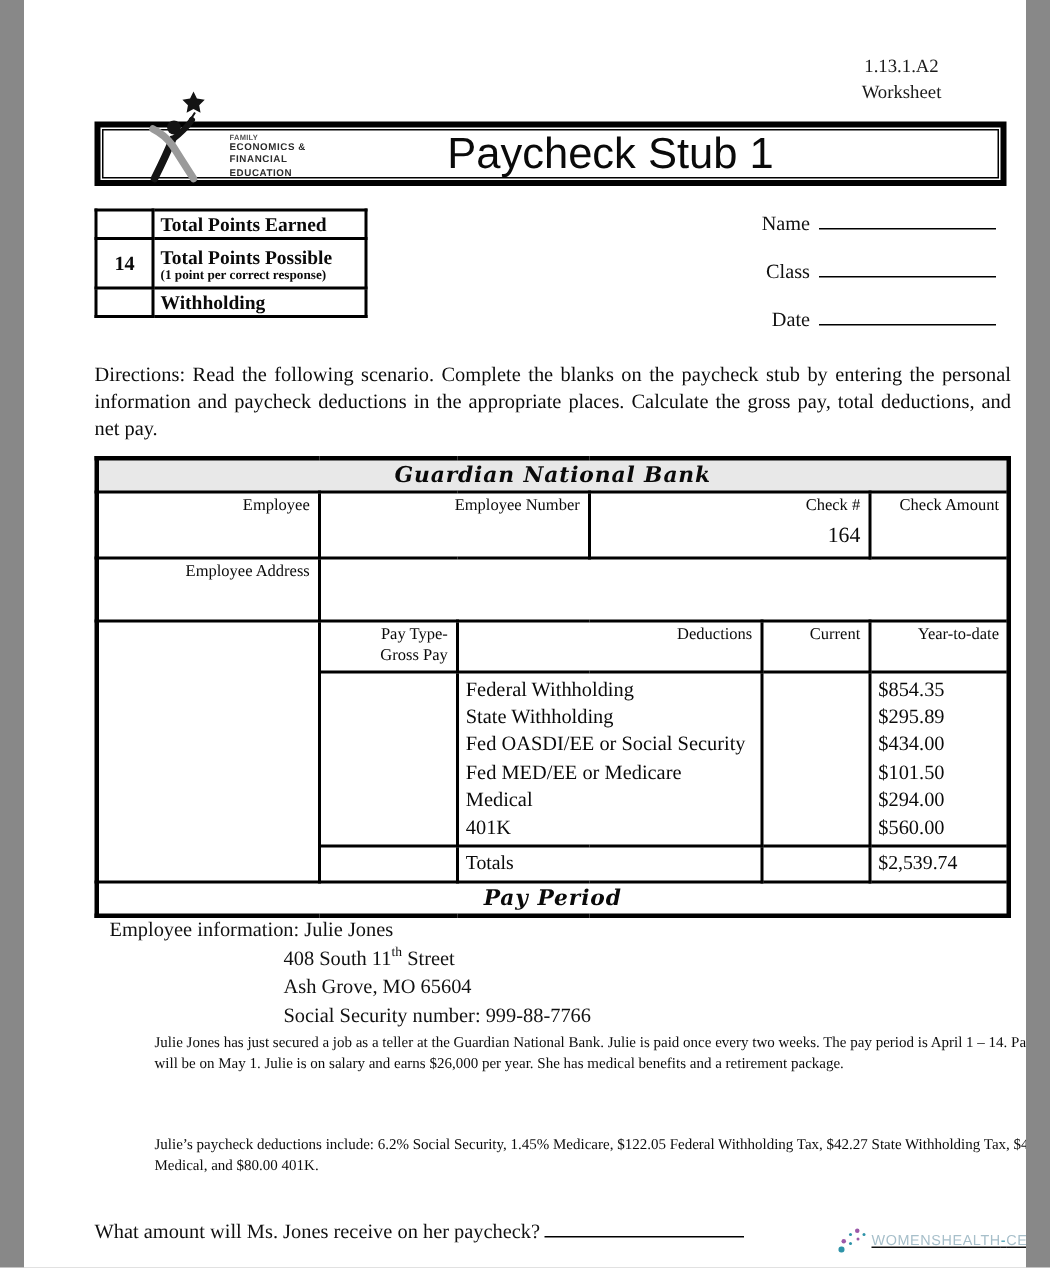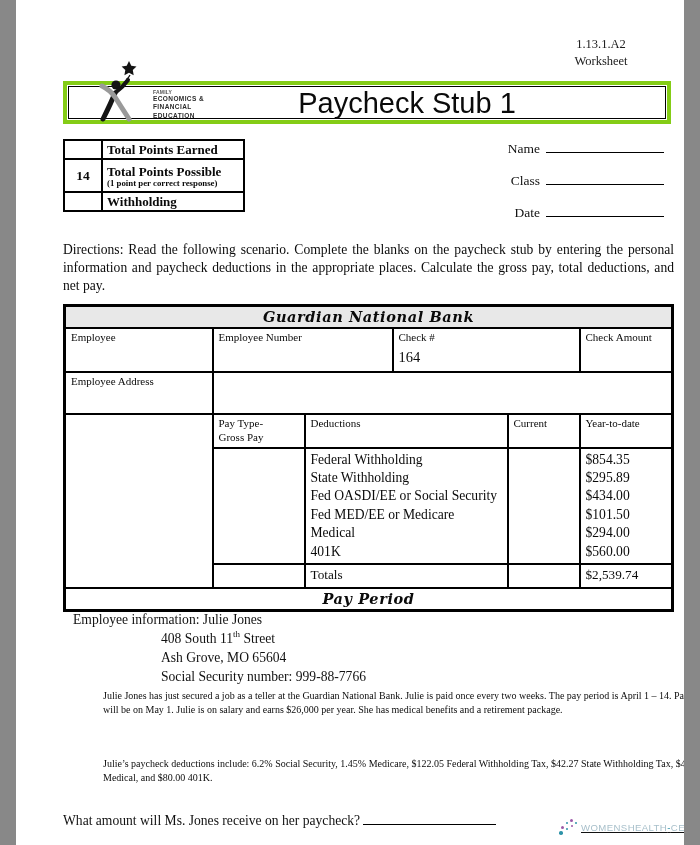--- a/index.html
+++ b/index.html
@@ -11,21 +11,21 @@
 
   
   .doc-ref {
     position:absolute; top:36px; right:38px; width:90px;
     text-align:center; font-size:12.5px; line-height:1.35; color:#1a1a1a;
   }
 
   
   .title-bar {
     position:absolute; left:47px; top:81px; width:608px; height:43px;
-    border:4px solid #84cc16; background:#fff;
+    border:4px solid #000000; background:#fff;
   }
   .title-bar .inner-line {
     position:absolute; inset:1px; border:1px solid #000; pointer-events:none;
   }
   .brand-logo { position:absolute; left:28px; top:-26px; width:160px; height:66px; }
   .brand-logo svg { position:absolute; left:0; top:0; }
   .brand-text {
     position:absolute; left:58px; top:30px; font-family:"Liberation Sans", sans-serif;
     font-size:6.5px; font-weight:bold; letter-spacing:.4px; line-height:1.25;
     color:#2b2b2b; text-transform:uppercase; white-space:nowrap;
@@ -70,33 +70,33 @@
     position:absolute; left:47px; top:304px; border-collapse:collapse; table-layout:fixed;
     border:3px solid #000; width:608px;
   }
   .stub-table td { border:2px solid #000; vertical-align:top; padding:2px 5px; color:#0a0a0a; }
   .script-cell {
     text-align:center; font-family:"DejaVu Serif", serif; font-style:italic; font-weight:bold;
     font-size:14.5px; letter-spacing:.6px; padding:1px 0 2px 0 !important;
   }
   .bank-row td { background:#e8e8e8; height:21px; }
   .period-row td { background:#fff; height:21px; }
-  .cell-label { font-size:11px; line-height:1.25; }
+  .cell-label { font-size:11px; line-height:1.25;text-align:right; }
   .info-row td { height:44px; }
   .addr-row td { height:42px; }
   .dhead-row td { height:31px; }
   .ddata-row td { height:112px; }
   .totals-row td { height:24px; }
   .check-num { font-size:14.5px; margin-top:3px; }
   .ded-line { font-size:13.6px; line-height:18.4px; white-space:nowrap; }
   .totals-label, .totals-amt { font-size:13.2px;border-radius:11px; }
 
   
   .employee-info { position:absolute; left:57px; top:610px; font-size:13.6px; line-height:19px; }
-  .employee-info .indent { margin-left:88px; }
+  .employee-info .indent { margin-left:116px; }
   sup { font-size:9px; vertical-align:super; line-height:0; }
 
   
   .para { position:absolute; font-size:10px; line-height:1.38; color:#0c0c0c; width:613px; left:47px;margin-left:40px; }
   .para-1 { top:689px; }
   .para-2 { top:757px; }
   .question-line { position:absolute; left:47px; top:811px; font-size:13.6px; }
   .q-blank { display:inline-block; width:133px; height:14px; border-bottom:1.2px solid #000; margin-left:3px; }
 
   

